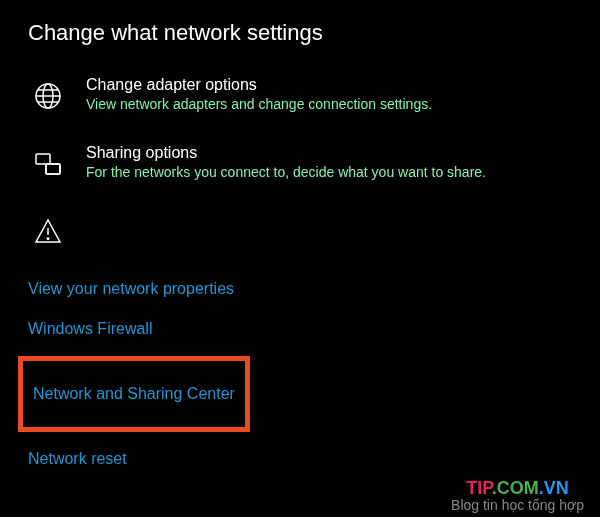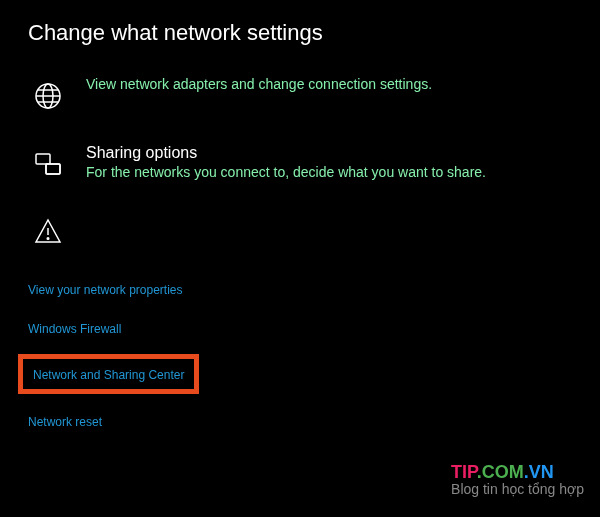--- a/index.html
+++ b/index.html
@@ -43,42 +43,42 @@
     .setting-title {
       font-size: 16px;
       color: #fff;
       margin-bottom: 2px;
     }
     .setting-subtitle {
       font-size: 14px;
       color: #86efac;
     }
     .link-item {
-      font-size: 12px;
+      font-size: 16px;
       color: #2196d4;
       margin-bottom: 22px;
       cursor: pointer;
       display: inline-block;
     }
     .highlight-box {
       border: 5px solid #e84c1e;
-      padding: 6px 10px;
+      padding: 24px 10px;
       display: inline-block;
       margin-bottom: 18px;
       margin-left: -10px;
       margin-top: -4px;
     }
     .highlight-box .link-item {
       margin-bottom: 0;
     }
     .watermark {
       position: absolute;
-      bottom: 20px;
+      bottom: 4px;
       right: 16px;
-      text-align: left;
+      text-align: center;
     }
     .watermark-main {
       font-size: 18px;
       font-weight: bold;
     }
     .watermark-tip { color: #e91e63; }
     .watermark-com { color: #4caf50; }
     .watermark-vn { color: #2196f3; }
     .watermark-sub {
       font-size: 14px;
@@ -102,20 +102,21 @@
   <div class="setting-icon">
     <svg width="32" height="32" viewBox="0 0 32 32">
       <circle cx="16" cy="16" r="12"></circle>
       <ellipse cx="16" cy="16" rx="5" ry="12"></ellipse>
       <line x1="4" y1="16" x2="28" y2="16"></line>
       <line x1="6" y1="10" x2="26" y2="10"></line>
       <line x1="6" y1="22" x2="26" y2="22"></line>
     </svg>
   </div>
   <div class="setting-text">
+    <div class="setting-title">Change adapter options</div>
     <div class="setting-subtitle">View network adapters and change connection settings.</div>
   </div>
 </div>
 
 <div class="setting-item">
   <div class="setting-icon">
     <svg width="32" height="32" viewBox="0 0 32 32">
       <rect x="4" y="6" width="14" height="10" rx="1"></rect>
       <rect x="14" y="16" width="14" height="10" rx="1" fill="#000"></rect>
       <rect x="14" y="16" width="14" height="10" rx="1"></rect>

